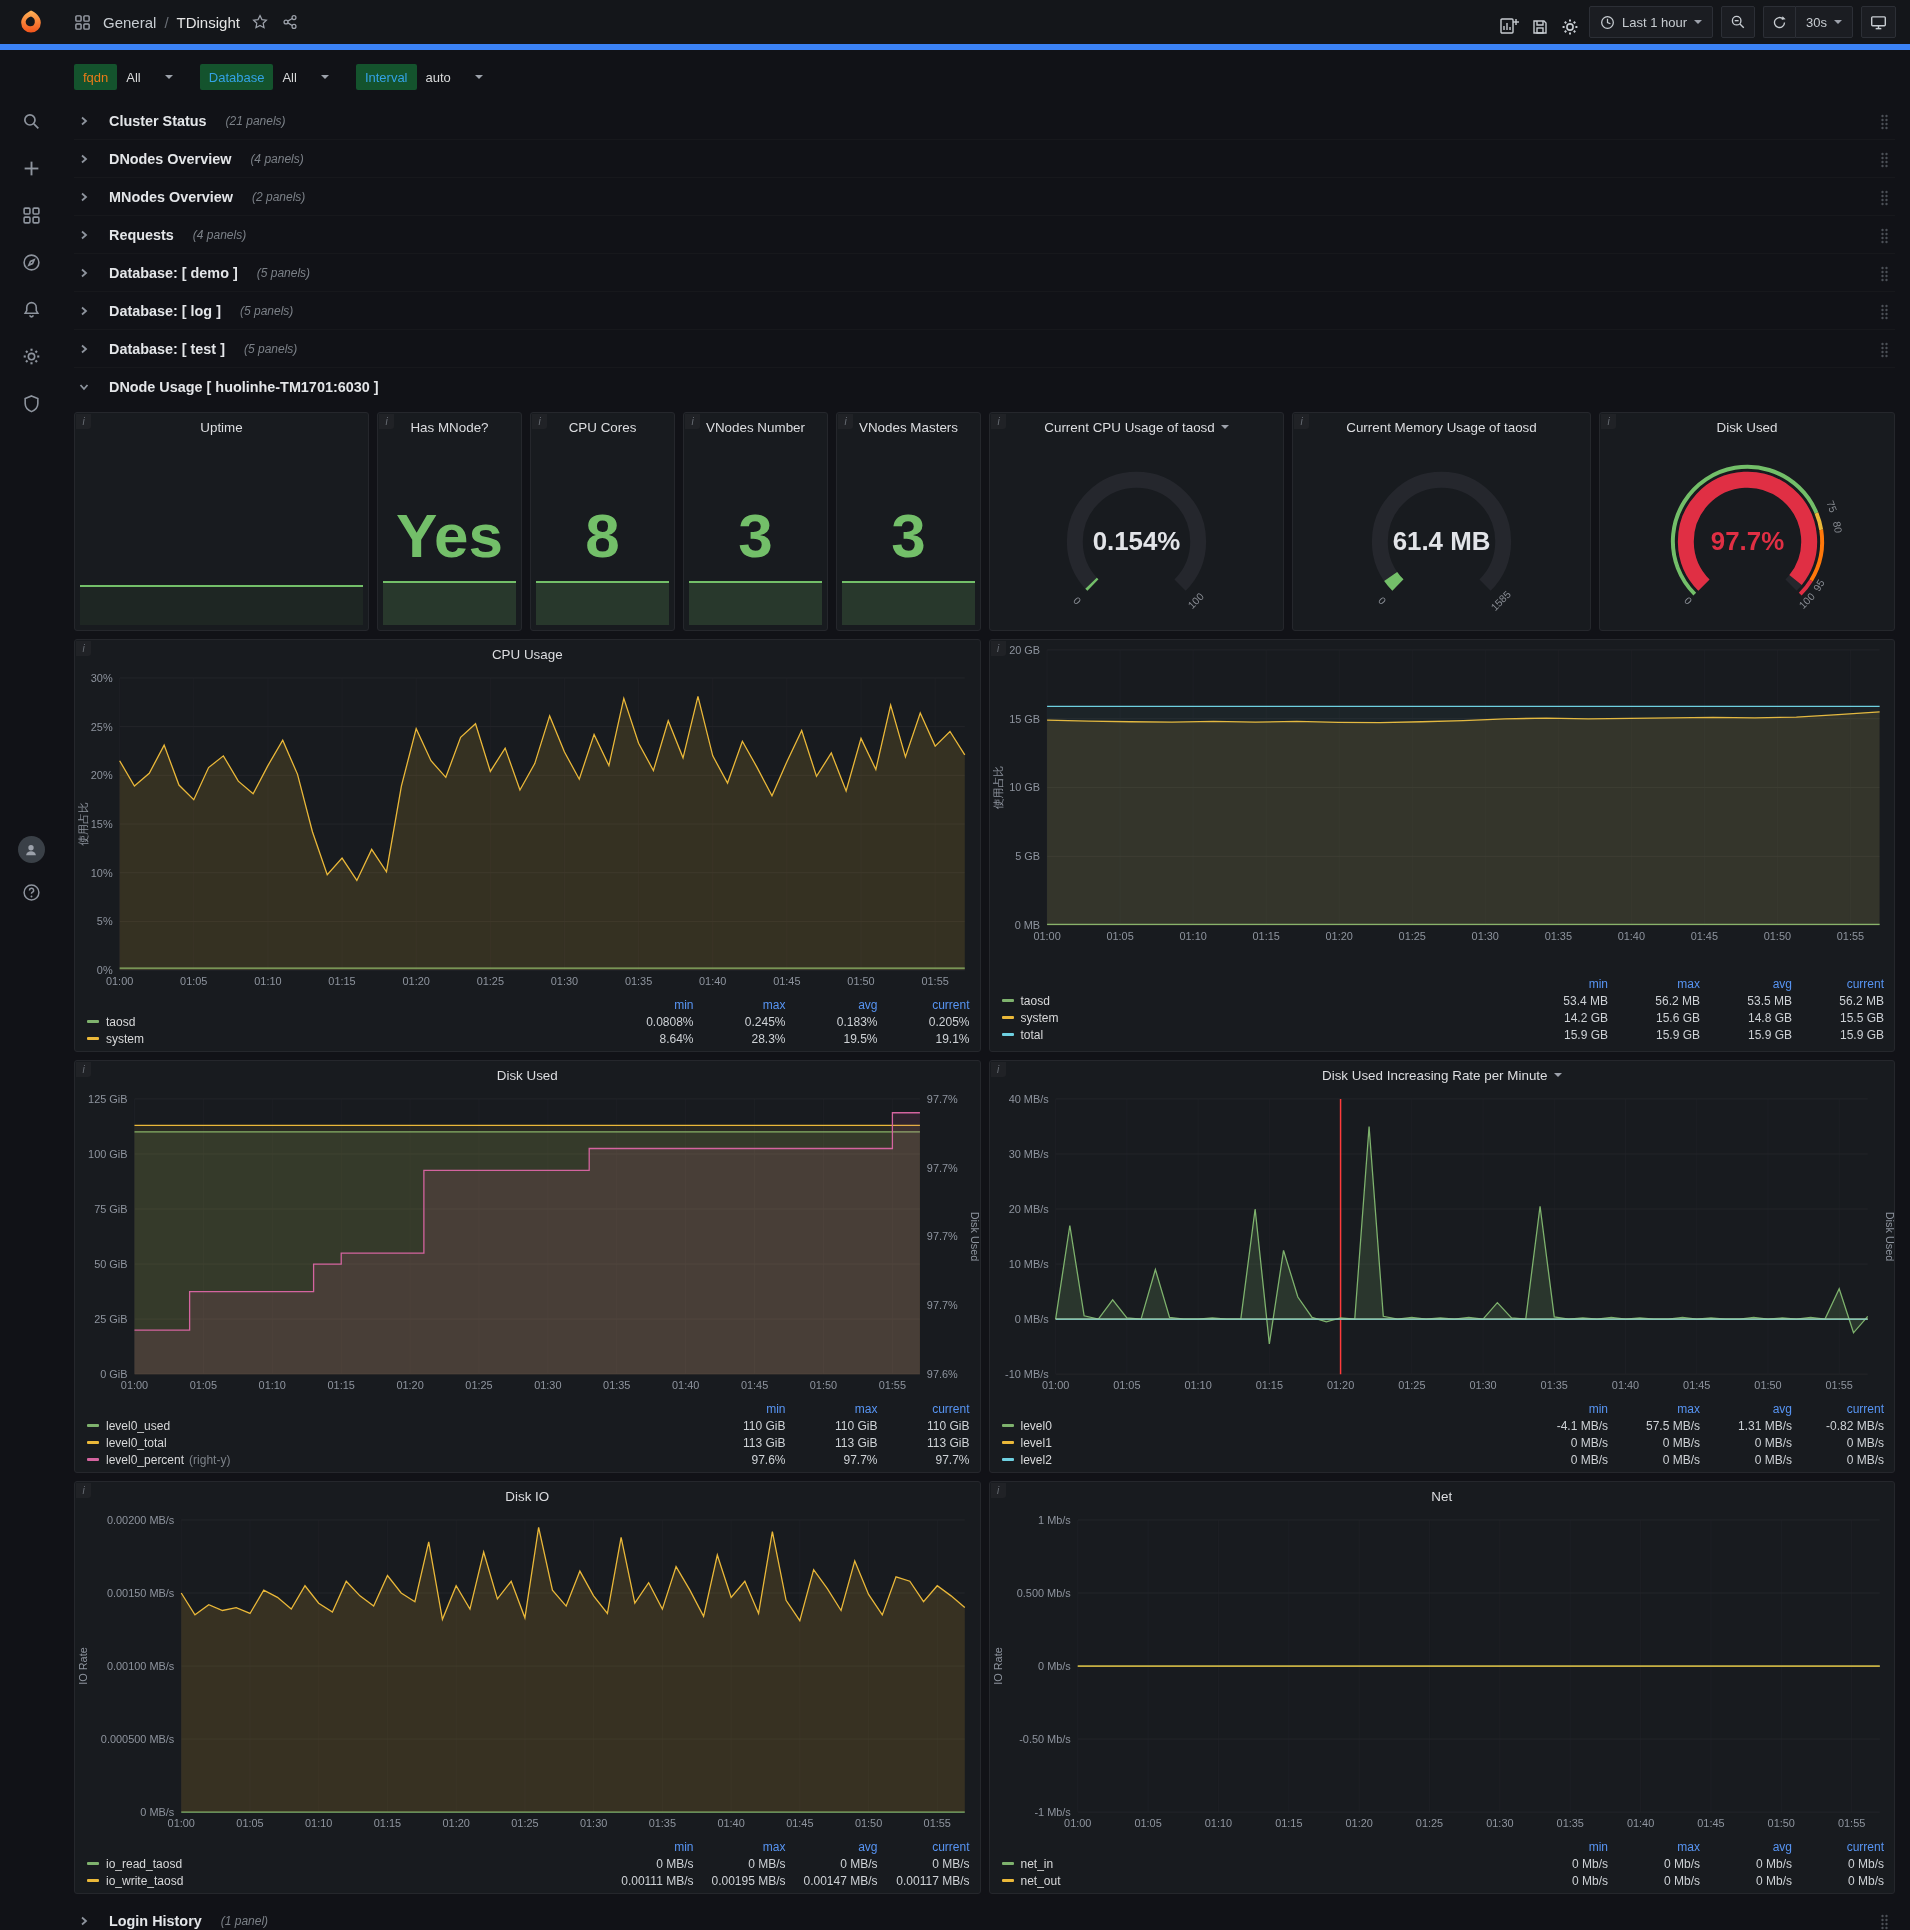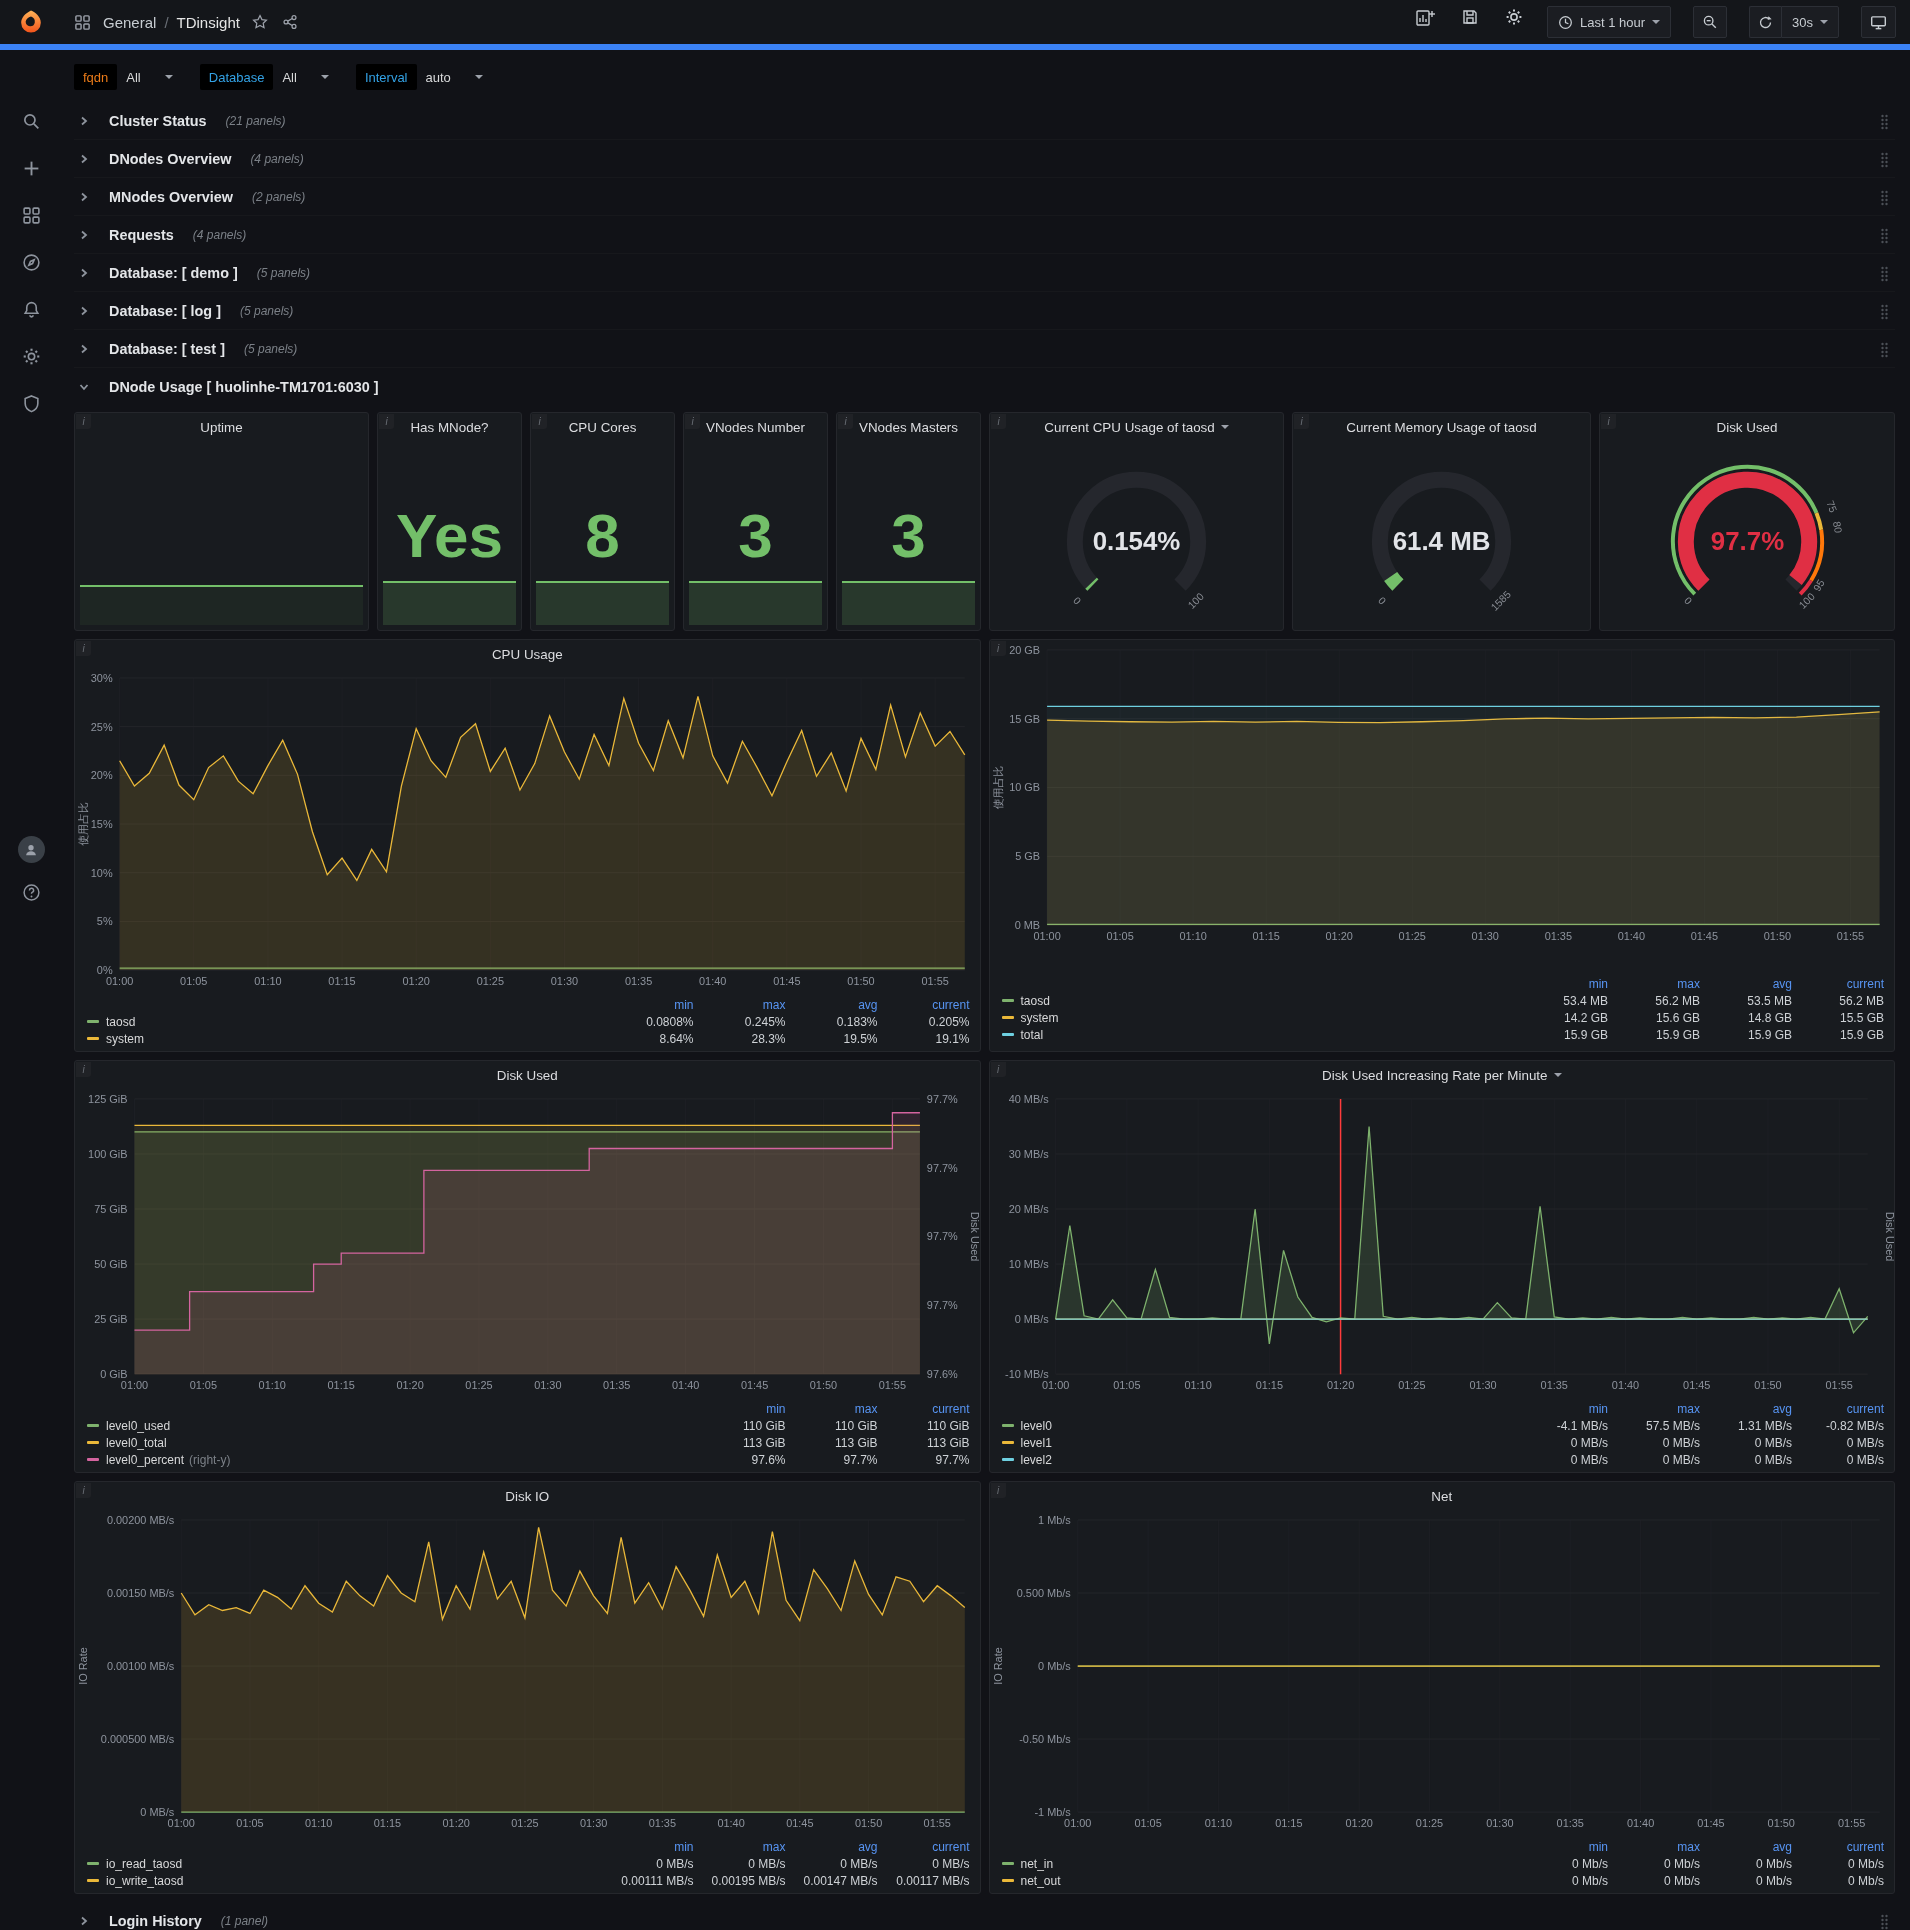--- a/index.html
+++ b/index.html
@@ -16,21 +16,21 @@
     position:absolute; top:0; left:0; width:1910px; height:50px;
     display:flex; align-items:center; justify-content:space-between;
     background:#14161a; border-bottom:6px solid #3b82f6; padding-right:14px; z-index:5;
   }
   .tb-left { display:flex; align-items:center; gap:10px; }
   .logo { width:62px; display:flex; justify-content:center; cursor:pointer; }
   .tb-icon { display:flex; align-items:center; color:#9da2ab; cursor:pointer; padding:2px; }
   .crumb { font-size:15px; color:#e5e5e5; cursor:pointer; }
   .crumb.dim { color:#c7ccd1; }
   .crumb-sep { color:#6a6f76; font-size:15px; margin:0 -2px; }
-  .tb-right { display:flex; align-items:flex-start; gap:22px; }
+  .tb-right { display:flex; align-items:flex-end; gap:8px; }
   .tb-btn {
     display:flex; align-items:center; gap:7px; height:32px; padding:0 10px;
     background:#1b1d22; border:1px solid #2c2f36; border-radius:2px;
     color:#c7ccd1; font-size:13px; cursor:pointer;
   }
   .tb-btn.icon-only { padding:0 8px; }
   .tb-group { display:flex; align-items:stretch; }
   .tb-group .tb-btn:first-child { border-right:none; border-radius:2px 0 0 2px; }
   .tb-group .tb-btn:last-child { border-radius:0 2px 2px 0; }
   .caret { width:0; height:0; border-left:4px solid transparent; border-right:4px solid transparent; border-top:4px solid #9da2ab; display:inline-block; }
@@ -39,21 +39,21 @@
   .sidebar { position:absolute; top:50px; left:0; width:62px; height:1881px; background:#111217; z-index:4; }
   .side-icons { position:absolute; top:62px; left:0; width:62px; display:flex; flex-direction:column; align-items:center; gap:28px; }
   .side-icon { color:#8e949e; cursor:pointer; display:flex; }
   .side-bottom { position:absolute; left:0; width:62px; display:flex; flex-direction:column; align-items:center; gap:20px; top:786px; }
   .avatar { width:27px; height:27px; border-radius:50%; background:#3a4047; display:flex; align-items:center; justify-content:center; cursor:pointer; }
 
   
   .main { position:absolute; top:50px; left:62px; width:1849px; padding:10px 16px 10px 12px; }
   .var-row { display:flex; align-items:center; height:34px; margin-bottom:8px; }
   .chip { display:flex; align-items:center; margin-right:18px; cursor:pointer; }
-  .chip-label { background:#000000; height:26px; display:flex; align-items:center; padding:0 9px; font-size:13px; border-radius:2px; }
+  .chip-label { background:#14532d; height:26px; display:flex; align-items:center; padding:0 9px; font-size:13px; border-radius:2px; }
   .chip-label.orange { color:#eb7b18; }
   .chip-label.blue { color:#33a2e5; }
   .chip-value { height:26px; display:flex; align-items:center; gap:24px; padding:0 9px; font-size:13px; color:#d8d9da; }
 
   .drow {
     height:38px; display:flex; align-items:center; gap:19px; padding:0 4px;
     border-bottom:1px solid #17181c; cursor:pointer; position:relative;
   }
   .drow-title { font-size:14.4px; font-weight:700; color:#e3e5e8; }
   .drow-count { font-size:12px; color:#7b8087; font-style:italic; }

